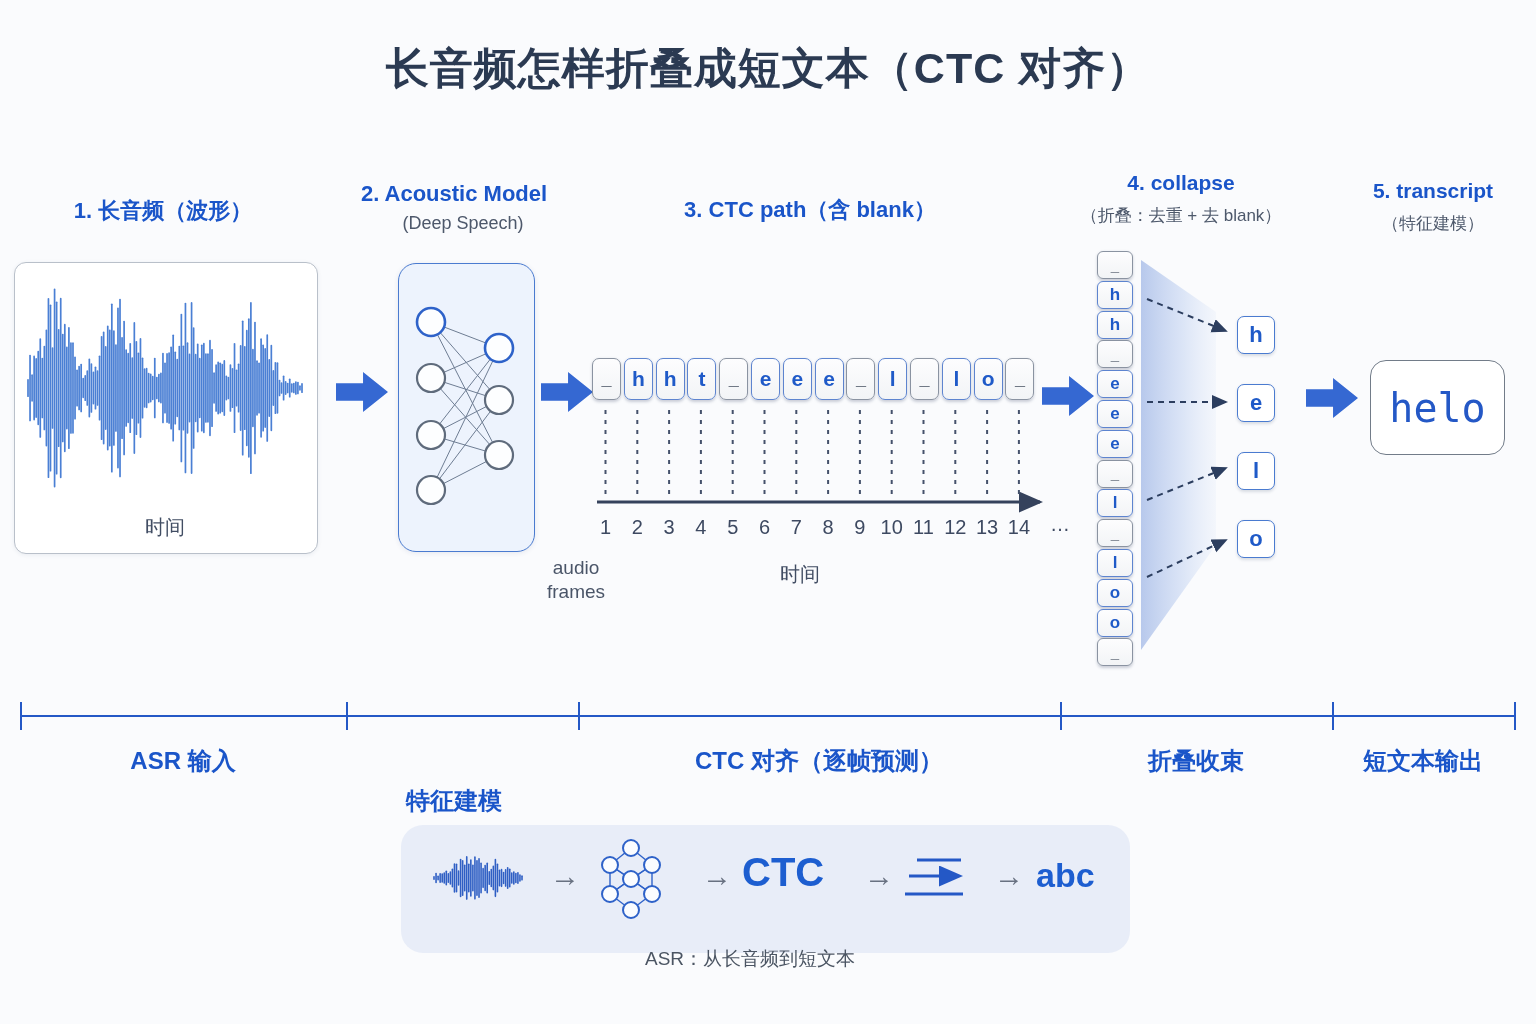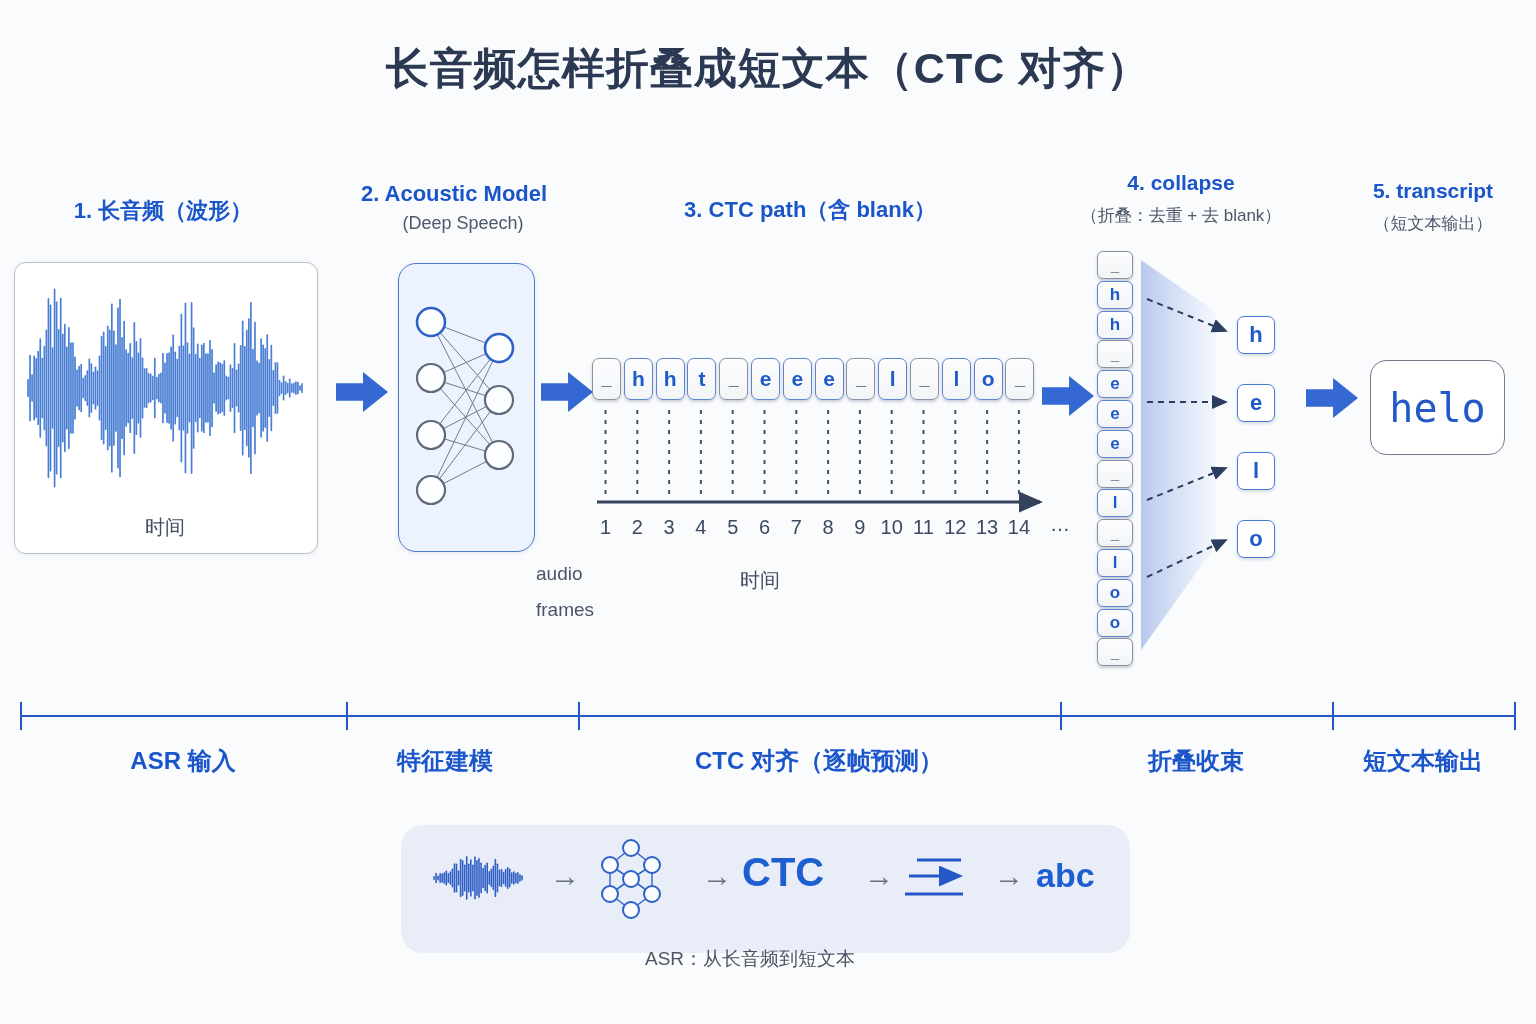--- a/index.html
+++ b/index.html
@@ -26,21 +26,21 @@
   .token.blank{border-color:#8a93a1;color:#3c4758;font-size:18px;}
   .vtoken{position:absolute;left:1097px;width:34px;height:26px;border-radius:6px;
     background:linear-gradient(180deg,#fdfdfe,#f2f4f6);box-shadow:0 1.5px 3px rgba(30,45,80,.22);
     display:flex;align-items:center;justify-content:center;font-weight:700;font-size:17px;
     color:#1f5ac8;border:1.5px solid #5d84cf;}
   .vtoken.blank{border-color:#8a93a1;color:#3c4758;font-size:15px;}
   .out-letter{position:absolute;left:1237px;width:36px;height:36px;border-radius:7px;background:#fff;
     border:1.5px solid #4a7bd0;box-shadow:0 1.5px 3px rgba(30,45,80,.15);display:flex;align-items:center;
     justify-content:center;font-weight:700;font-size:22px;color:#1f5ac8;}
   .frame-num{position:absolute;width:32px;text-align:center;top:516px;color:#3d4961;font-size:20px;}
-  .axis-note{position:absolute;color:#4a5568;font-size:19px;line-height:36px;}
+  .axis-note{position:absolute;color:#4a5568;font-size:19px;text-align:center;line-height:24px;}
   
   .helo-box{position:absolute;left:1370px;top:360px;width:133px;height:93px;background:#fff;
     border:1.5px solid #727c89;border-radius:16px;display:flex;align-items:center;justify-content:center;}
   .helo-text{font-family:"DejaVu Sans Mono",monospace;font-size:40px;color:#2458c6;}
   
   .baxis-line{position:absolute;left:20px;top:715px;width:1496px;height:2px;background:#2458c6;}
   .baxis-tick{position:absolute;top:702px;width:2px;height:28px;background:#2458c6;}
   .baxis-label{position:absolute;top:745px;width:300px;text-align:center;color:#1a55c9;
     font-weight:700;font-size:24px;}
   
@@ -288,21 +288,21 @@
   <div class="block-arrow" style="left:1042px;top:376px;"></div>
 
   <div class="step-label" style="left:1081px;top:171px;width:200px;font-size:21px;">4. collapse</div>
   <div class="step-sub" style="left:1046px;top:204px;width:270px;font-size:17px;">（折叠：去重 + 去 blank）</div>
   <div id="token-column"></div>
   <div id="collapse-outputs"></div>
 
   <div class="block-arrow" style="left:1306px;top:378px;"></div>
 
   <div class="step-label" style="left:1333px;top:179px;width:200px;font-size:21px;">5. transcript</div>
-  <div class="step-sub" style="left:1333px;top:212px;width:200px;font-size:17px;">（短文本输出）</div>
+  <div class="step-sub" style="left:1333px;top:212px;width:200px;font-size:17px;">（特征建模）</div>
   <div class="helo-box">
     <span class="helo-text">helo</span>
   </div>
 
   <div class="baxis-line"></div>
   <div id="bottom-axis"></div>
 
   <div class="summary-bar"></div>
   <svg id="wave-mini" width="92" height="52" style="left:432px;top:852px;">
       <line x1="2" y1="24.8" x2="2" y2="27.2" stroke="#2f5fc4" stroke-width="1.6" stroke-linecap="round"></line>
@@ -439,17 +439,17 @@
     <div class="out-letter" style="top: 384px;">e</div>
     <div class="out-letter" style="top: 452px;">l</div>
     <div class="out-letter" style="top: 520px;">o</div>
     <div class="baxis-tick" style="left: 20px;"></div>
     <div class="baxis-tick" style="left: 346px;"></div>
     <div class="baxis-tick" style="left: 578px;"></div>
     <div class="baxis-tick" style="left: 1060px;"></div>
     <div class="baxis-tick" style="left: 1332px;"></div>
     <div class="baxis-tick" style="left: 1514px;"></div>
     <div class="baxis-label" style="left: 33px;">ASR 输入</div>
-    <div class="baxis-label" style="left: 295px;">特征建模</div>
+    <div class="baxis-label" style="left: 304px; margin-top: 40px;">特征建模</div>
     <div class="baxis-label" style="left: 669px;">CTC 对齐（逐帧预测）</div>
     <div class="baxis-label" style="left: 1046px;">折叠收束</div>
     <div class="baxis-label" style="left: 1273px;">短文本输出</div>
   </div>
 
 </body></html>

